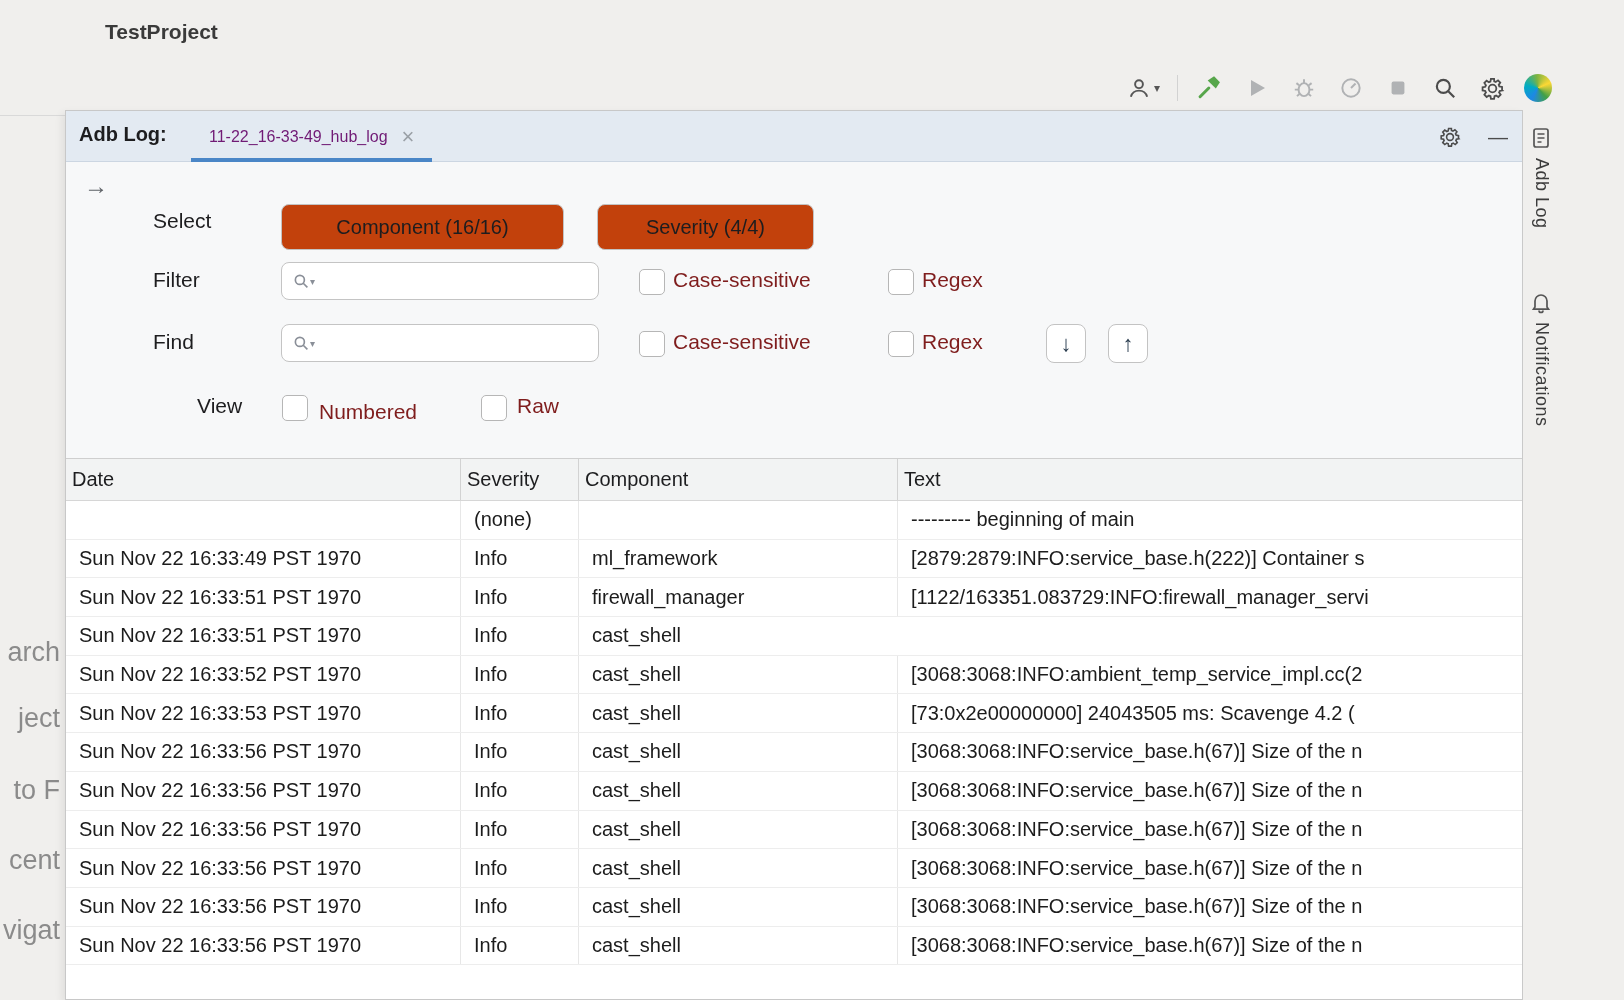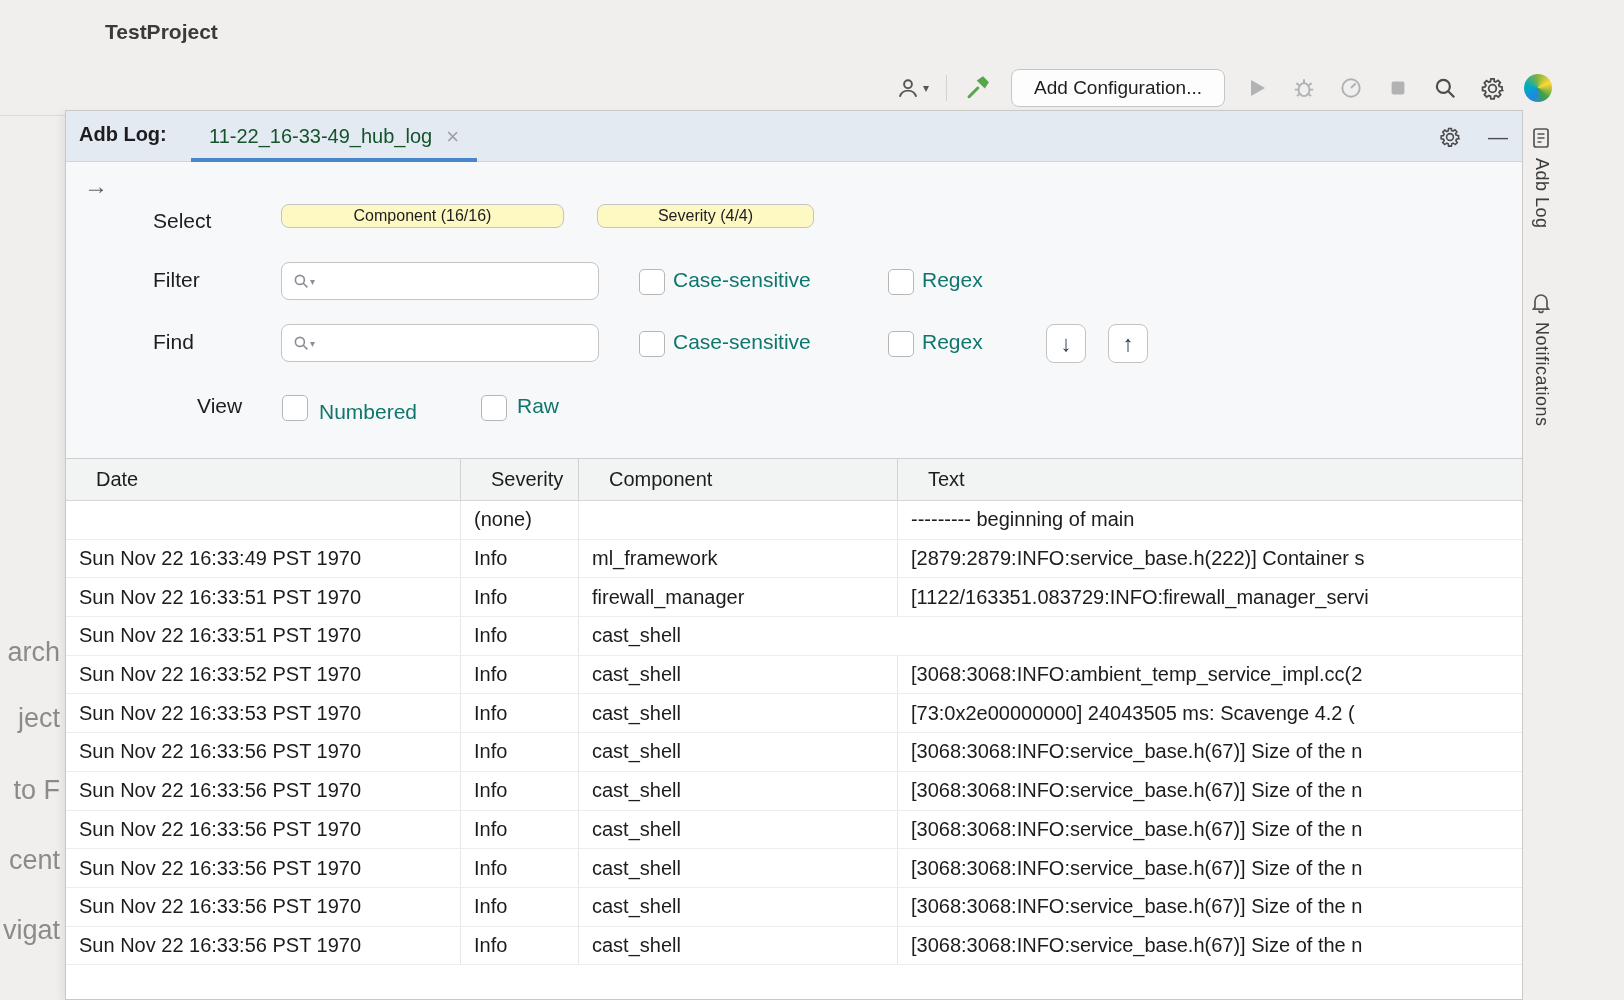--- a/index.html
+++ b/index.html
@@ -21,43 +21,43 @@
   
   .bg-frag { position:absolute; left:0; width:60px; overflow:hidden; text-align:right; font-size:27px; color:#8b8b8b; white-space:nowrap; }
 
   
   .panel { position:absolute; left:65px; top:110px; width:1457px; height:890px; background:#ffffff; border:1px solid #c8c8c8; border-right:none; box-shadow:-3px 3px 8px rgba(0,0,0,0.07); }
 
   .panel-header { position:absolute; left:0; top:0; width:100%; height:51px; background:#e3eaf2; border-bottom:1px solid #ccd6e2; }
   .panel-title { position:absolute; left:13px; top:12px; font-size:20px; font-weight:bold; color:#1d1d1f; }
   .panel-tab { position:absolute; left:125px; top:0; height:51px; padding:0 18px; display:flex; align-items:center; gap:14px; }
   .panel-tab .tab-underline { position:absolute; left:0; bottom:0; width:100%; height:4px; background:#4a86c7; }
-  .panel-tab-label { font-size:20px; color:#14532d; }
+  .panel-tab-label { font-size:16px; color:#701a75; }
   .tab-close { font-size:22px; color:#9aa0a6; line-height:1; cursor:default; }
   .panel-header-actions { position:absolute; right:14px; top:0; height:51px; display:flex; align-items:center; gap:26px; }
   .minimize-glyph { font-size:20px; color:#4c4c4c; line-height:1; }
 
   
   .filter-area { position:absolute; left:0; top:51px; width:100%; height:297px; background:#f7f8f9; border-bottom:1px solid #cfcfcf; }
   .gutter-arrow { position:absolute; left:18px; top:10px; font-size:24px; color:#5f6368; }
   .f-label { position:absolute; left:87px; font-size:21px; color:#1d1d1f; }
-  .f-btn { position:absolute; height:24px; border:1px solid #c3c3c3; border-radius:8px; background:#fef9c3; font-size:16px; color:#1d1d1f; display:flex; align-items:center; justify-content:center; }
+  .f-btn { position:absolute; height:46px; border:1px solid #c3c3c3; border-radius:8px; background:#c2410c; font-size:20px; color:#1d1d1f; display:flex; align-items:center; justify-content:center; }
   .f-input { position:absolute; width:318px; height:38px; border:1px solid #c4c4c4; border-radius:8px; background:#ffffff; display:flex; align-items:center; padding-left:10px; gap:4px; }
   .f-input input { border:none; outline:none; flex:1; height:100%; font-size:19px; font-family:inherit; background:transparent; }
   .mag-wrap { display:flex; align-items:center; color:#8a8f98; }
   .mag-chevron { font-size:10px; color:#8a8f98; }
   .checkbox { position:absolute; width:26px; height:26px; border:1px solid #b6b6b6; border-radius:5px; background:#ffffff; }
-  .cb-label { position:absolute; font-size:21px; color:#0f766e; }
+  .cb-label { position:absolute; font-size:21px; color:#7f1d1d; }
   .nav-btn { position:absolute; width:40px; height:39px; border:1px solid #c3c3c3; border-radius:8px; background:#ffffff; display:flex; align-items:center; justify-content:center; font-size:22px; color:#2c3e50; }
 
   
   .log-table { position:absolute; left:0; top:348px; width:100%; bottom:0; background:#ffffff; overflow:hidden; }
   .t-row { display:grid; grid-template-columns:395px 118px 319px 1fr; }
   .t-header { height:42px; background:#f2f3f3; border-bottom:1px solid #d6d6d6; }
-  .t-header .t-cell { font-size:20px; color:#1d1d1f; border-right:1px solid #d2d2d2; display:flex; align-items:center; padding-left:30px; }
+  .t-header .t-cell { font-size:20px; color:#1d1d1f; border-right:1px solid #d2d2d2; display:flex; align-items:center; padding-left:6px; }
   .t-header .t-cell:last-child { border-right:none; }
   .t-body .t-row { height:38.7px; border-bottom:1px solid #ededed;text-align:right; }
   .t-body .t-cell { font-size:20px; color:#1c1c1c; display:flex; align-items:center; padding-left:13px; white-space:nowrap; overflow:hidden; border-right:1px solid #e7e7e7; }
   .t-body .t-cell:last-child { border-right:none; }
 
   
   .side-strip { position:absolute; left:1522px; top:110px; width:102px; height:890px; background:#f0efed; border-left:1px solid #c9c9c9; }
   .side-tab { position:absolute; left:6px; display:flex; flex-direction:column; align-items:center; gap:8px; }
   .side-tab-label { writing-mode:vertical-rl; font-size:18px; color:#3c3c3c; letter-spacing:0.5px; }
 
@@ -82,21 +82,20 @@
 
       <span class="tb-divider"></span>
 
       <span class="tb-btn">
         <svg width="28" height="28" viewBox="0 0 24 24">
           <path d="M3.5 19.5l7.5-7.5" stroke="#57a64b" stroke-width="2.6" stroke-linecap="round"></path>
           <path d="M10 5.5L15.5 2l5 5-3.5 5.5L10 5.5z" fill="#57a64b"></path>
         </svg>
       </span>
 
-      <button class="add-config-btn">Add Configuration...</button>
 
       <span class="tb-btn">
         <svg width="24" height="24" viewBox="0 0 24 24">
           <path d="M6 4l14 8-14 8V4z" fill="#b0b2b4"></path>
         </svg>
       </span>
 
       <span class="tb-btn">
         <svg width="26" height="26" viewBox="0 0 24 24" fill="none" stroke="#b0b2b4" stroke-width="1.8">
           <ellipse cx="12" cy="13.5" rx="5" ry="6"></ellipse>

